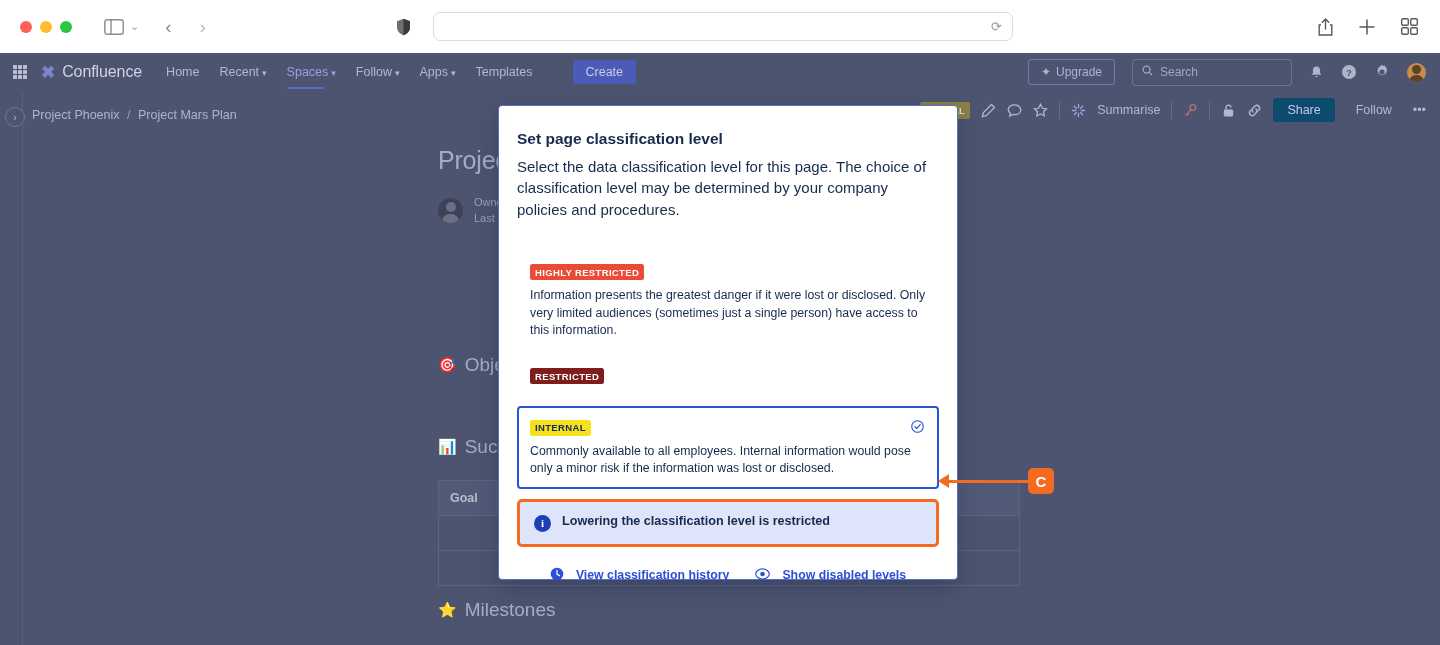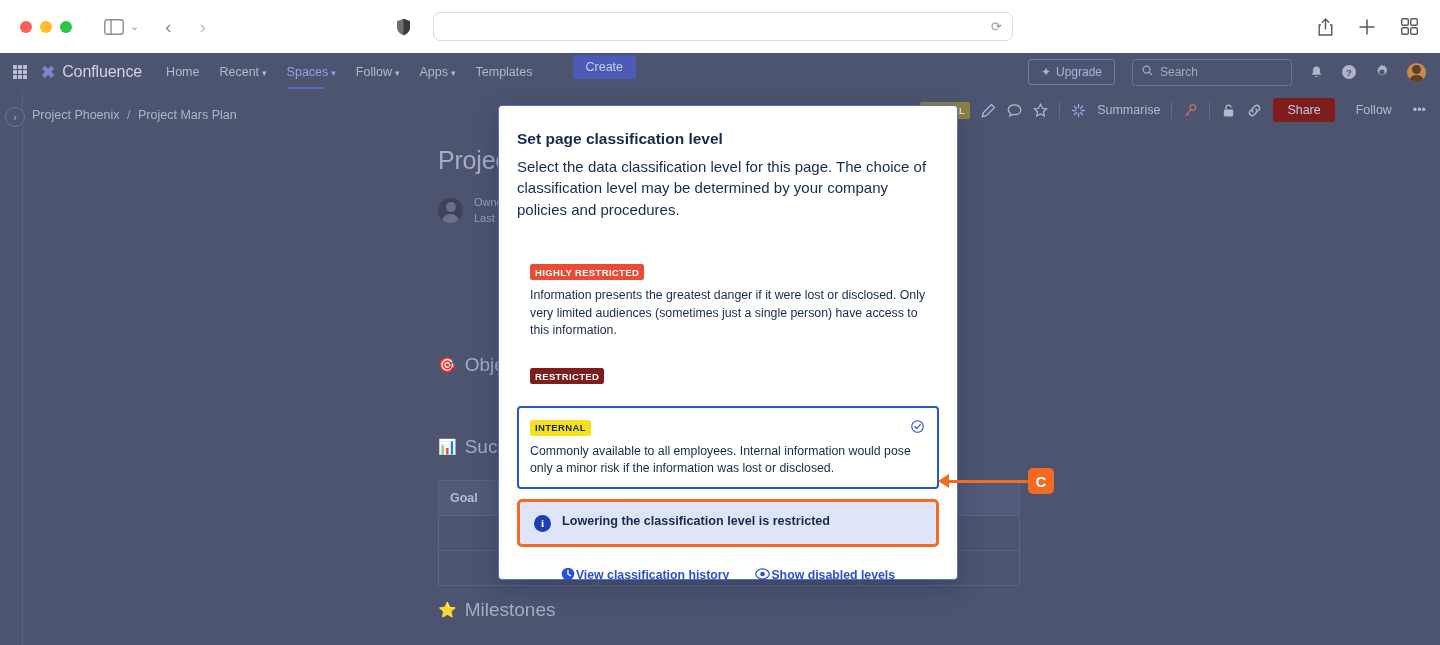--- a/index.html
+++ b/index.html
@@ -41,21 +41,21 @@
     position: absolute; top: 53px; left: 0; width: 1440px; height: 38px;
     background: #4d5470; display: flex; align-items: center;
     color: #bfc4d6; font-size: 12.5px;
   }
   .grid-icon { margin-left: 13px; width: 14px; height: 14px;
     display: grid; grid-template-columns: repeat(3,1fr); gap: 1.5px; }
   .grid-icon i { background: #b9bed0; border-radius: 0.5px; display: block; }
   .cf-logo { margin-left: 14px; display: flex; align-items: center; gap: 7px;
     color: #cfd3e2; font-size: 16px; letter-spacing: -0.1px; }
   .cf-mark { color: #7b87c4; font-size: 17px; font-weight: bold; }
-  .cf-menu { margin-left: 24px; display: flex; align-items: flex-start; gap: 20px; }
+  .cf-menu { margin-left: 24px; display: flex; align-items: center; gap: 20px; }
   .cf-menu-item { color: #b2b8cc; white-space: nowrap; position: relative; padding: 10px 0; }
   .cf-menu-item.active { color: #95a2e0; }
   .cf-menu-item.active::after {
     content:''; position: absolute; left: 0; right: 12px; bottom: 0;
     height: 2.5px; background: #5b6cc4; border-radius: 2px;
   }
   .caret { font-size: 9px; margin-left: 3px; }
   .create-btn {
     margin-left: 20px; background: #4c5bb5; color: #c7cdec; font-size: 12.5px;
     padding: 5px 13px; border-radius: 3px; border: none;
@@ -93,21 +93,21 @@
   .breadcrumb { position: absolute; left: 32px; top: 17px; font-size: 12.5px; color: #aeb4c8; }
   .bc-sep { margin: 0 4px; color: #9aa0b5; }
 
   .page-tools { position: absolute; right: 14px; top: 7px; display: flex;
     align-items: center; gap: 11px; color: #b3b9cc; font-size: 12.5px; }
   .badge-internal-page {
     background: #8a8342; color: #dfe0c8; font-size: 9.5px; font-weight: bold;
     padding: 3px 5px; border-radius: 2px; letter-spacing: 0.3px;
   }
   .tool-sep { width: 1px; height: 18px; background: #646b88; }
-  .share-btn { background: #7f1d1d; color: #c3c9e8; padding: 5px 14px;
+  .share-btn { background: #0c4a6e; color: #c3c9e8; padding: 5px 14px;
     border-radius: 3px; font-size: 12.5px; }
   .follow-btn { padding: 5px 10px; font-size: 12.5px; color: #b3b9cc; }
 
   .doc { position: absolute; left: 438px; top: 55px; width: 590px; }
   .doc-title { font-size: 25px; color: #a6acc2; font-weight: 400; letter-spacing: -0.2px; }
   .byline { margin-top: 20px; display: flex; align-items: center; gap: 11px; }
   .avatar-lg { width: 25px; height: 25px; border-radius: 50%; background: #3d4257;
     position: relative; overflow: hidden; flex: none; }
   .avatar-lg::after { content:''; position: absolute; width: 10px; height: 10px;
     background: #6a7087; border-radius: 50%; left: 7.5px; top: 4px; }
@@ -152,21 +152,21 @@
     border-radius: 5px; padding: 12px 14px; display: flex; gap: 11px;
   }
   .warn-ic { flex: none; width: 17px; height: 17px; border-radius: 50%;
     background: #1d3fb5; color: #fff; font-size: 11px; font-weight: bold;
     display: flex; align-items: center; justify-content: center;
     font-family: "Liberation Serif", serif; margin-top: 1px; }
   .warn-title { font-size: 12.6px; font-weight: bold; color: #172b4d; margin-bottom: 4px; }
   .warn-body { font-size: 12.1px; color: #172b4d; line-height: 1.42; }
 
   .modal-foot { display: flex; justify-content: center; gap: 26px; margin-top: 20px; }
-  .foot-link { display: flex; align-items: center; gap: 1px; color: #2b50d6;
+  .foot-link { display: flex; align-items: center; gap: 12px; color: #2b50d6;
     font-size: 12.3px; font-weight: bold; }
 
   
   .anno { position: absolute; left: 948px; top: 468px; display: flex;
     align-items: center; }
   .anno-arrow { width: 80px; height: 3px; background: #f26b21; position: relative; }
   .anno-arrow::before { content:''; position: absolute; left: -10px; top: -6px;
     width: 0; height: 0; border-top: 7.5px solid transparent;
     border-bottom: 7.5px solid transparent; border-right: 11px solid #f26b21; }
   .anno-badge { width: 26px; height: 26px; background: #f26b21; border-radius: 5px;

